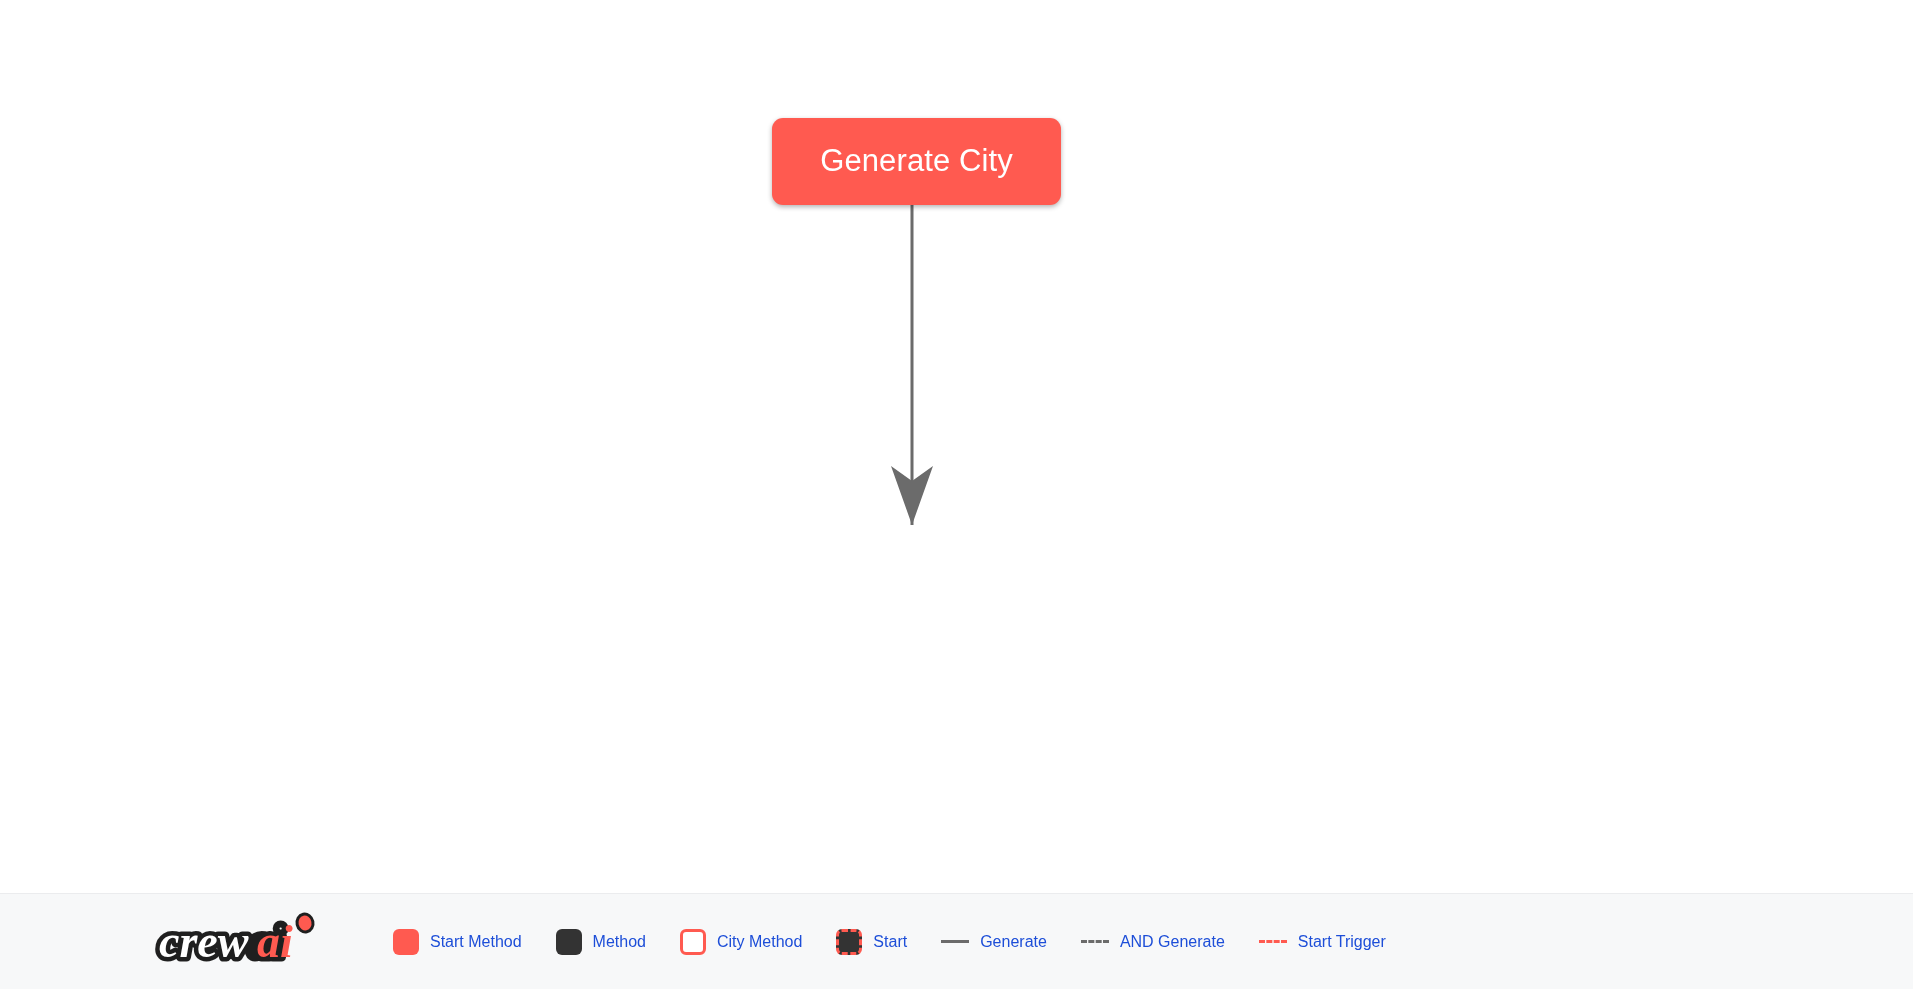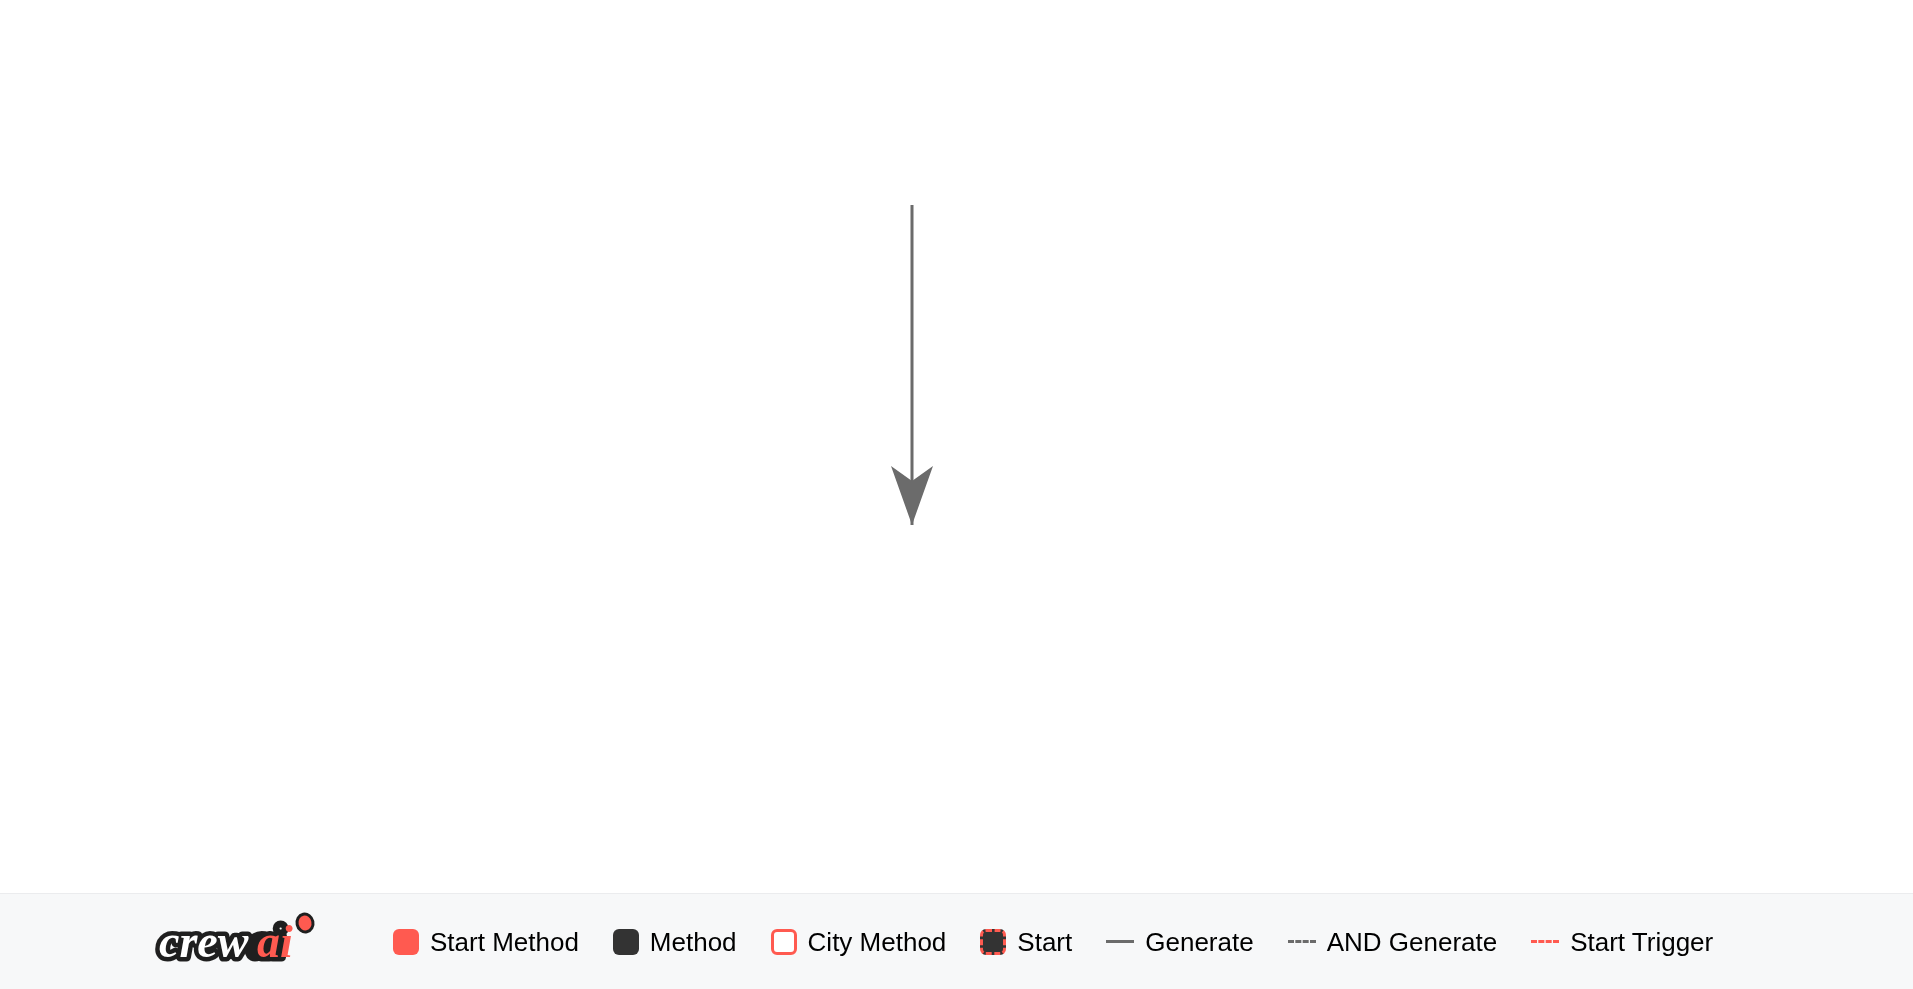--- a/index.html
+++ b/index.html
@@ -131,39 +131,42 @@
     height: 0;
     margin-right: 11px;
     flex: 0 0 auto;
     border-top-width: 3px;
   }
   .line-trigger        { border-top: 3px solid #6b6b6b; }
   .line-and-trigger    { border-top: 3px dashed #6b6b6b; }
   .line-router-trigger { border-top: 3px dashed #FF5A50; }
 
   .legend-label {
-    font-size: 26px;
-    color: #000000;
+    font-size: 16px;
+    color: #1d4ed8;
     line-height: 1;
     white-space: nowrap;
   }
 </style>
 </head>
 <body>
 
 <div id="flow-canvas">
 
   <svg id="edge-layer" viewBox="0 0 1913 893">
 
     <g>
       <line x1="912" y1="205" x2="912" y2="525" stroke="#6b6b6b" stroke-width="3"></line>
       <path d="M 891 466 L 912 525 L 933 466 L 912 481 Z" fill="#6b6b6b"></path>
     </g>
   </svg>
 
+  <div class="node" id="node-generate-city">
+    <span class="node-label">Generate City</span>
+  </div>
 
 
 </div>
 
 <div id="legend-bar">
 
   <svg id="crewai-logo" viewBox="0 0 186 62">
     <g font-family="'Liberation Serif', serif" font-style="italic" font-weight="bold">
 
       <text x="4" y="46" font-size="46" fill="none" stroke="#1f1f1f" stroke-width="9" stroke-linejoin="round">crewai</text>

